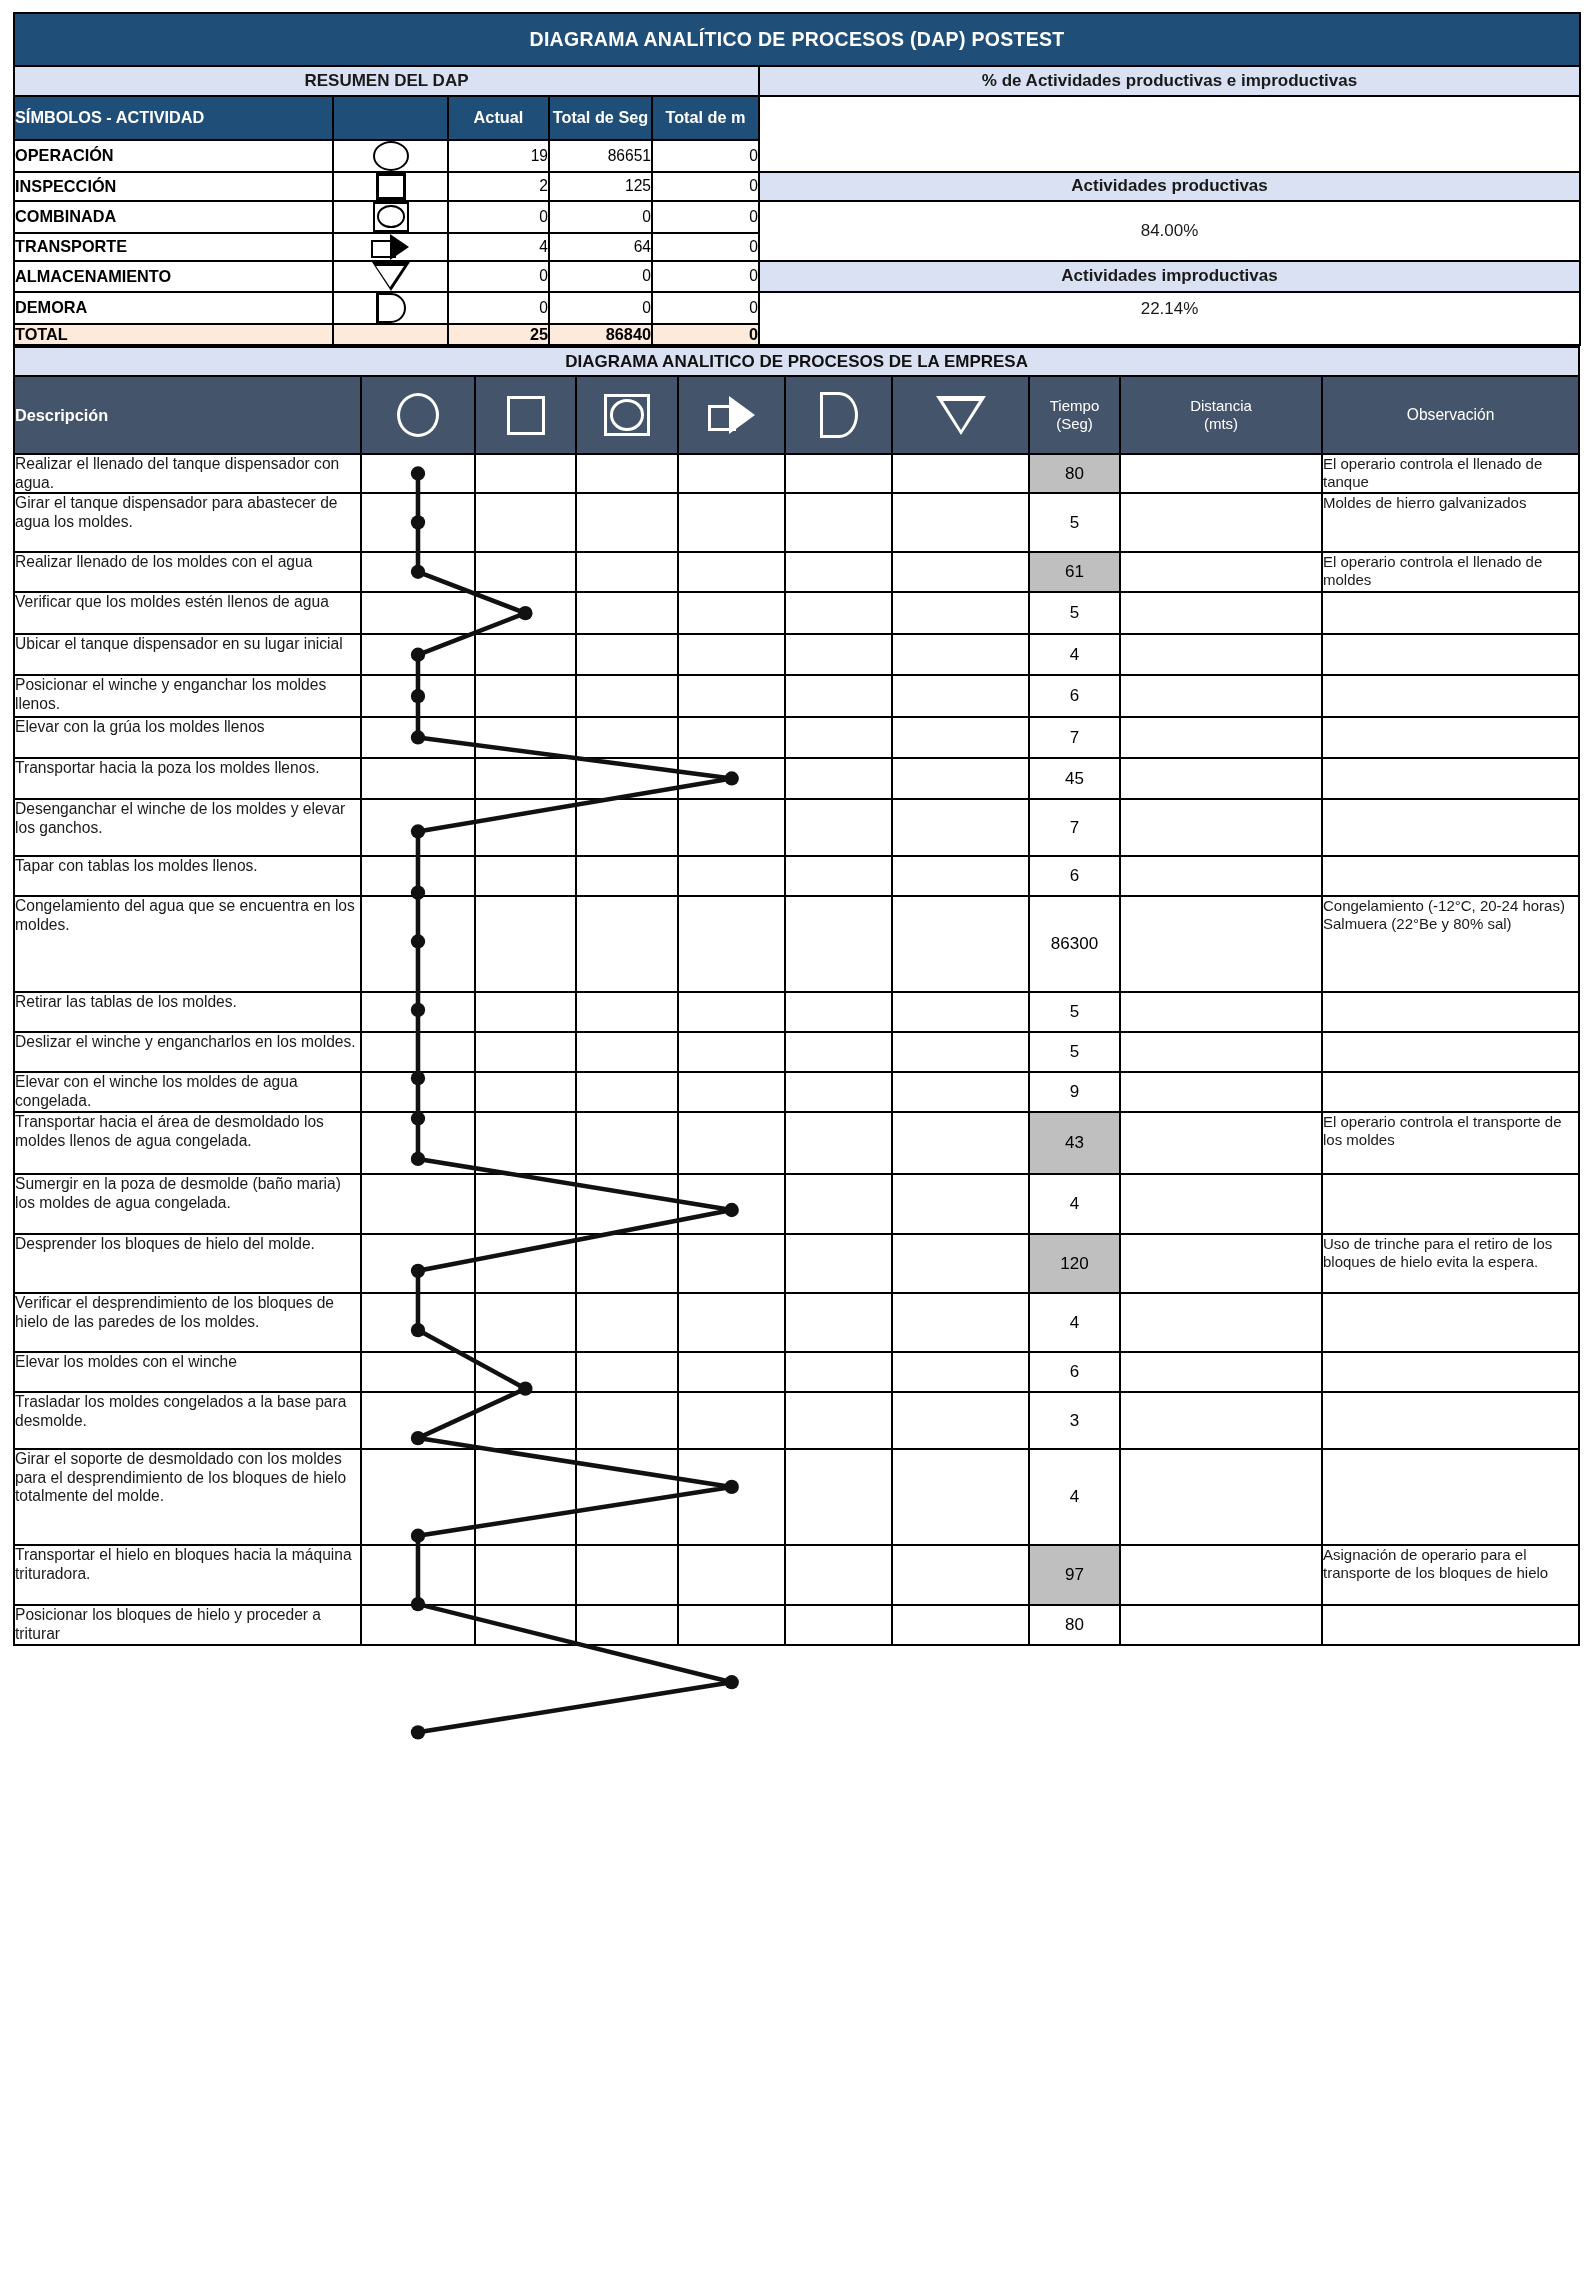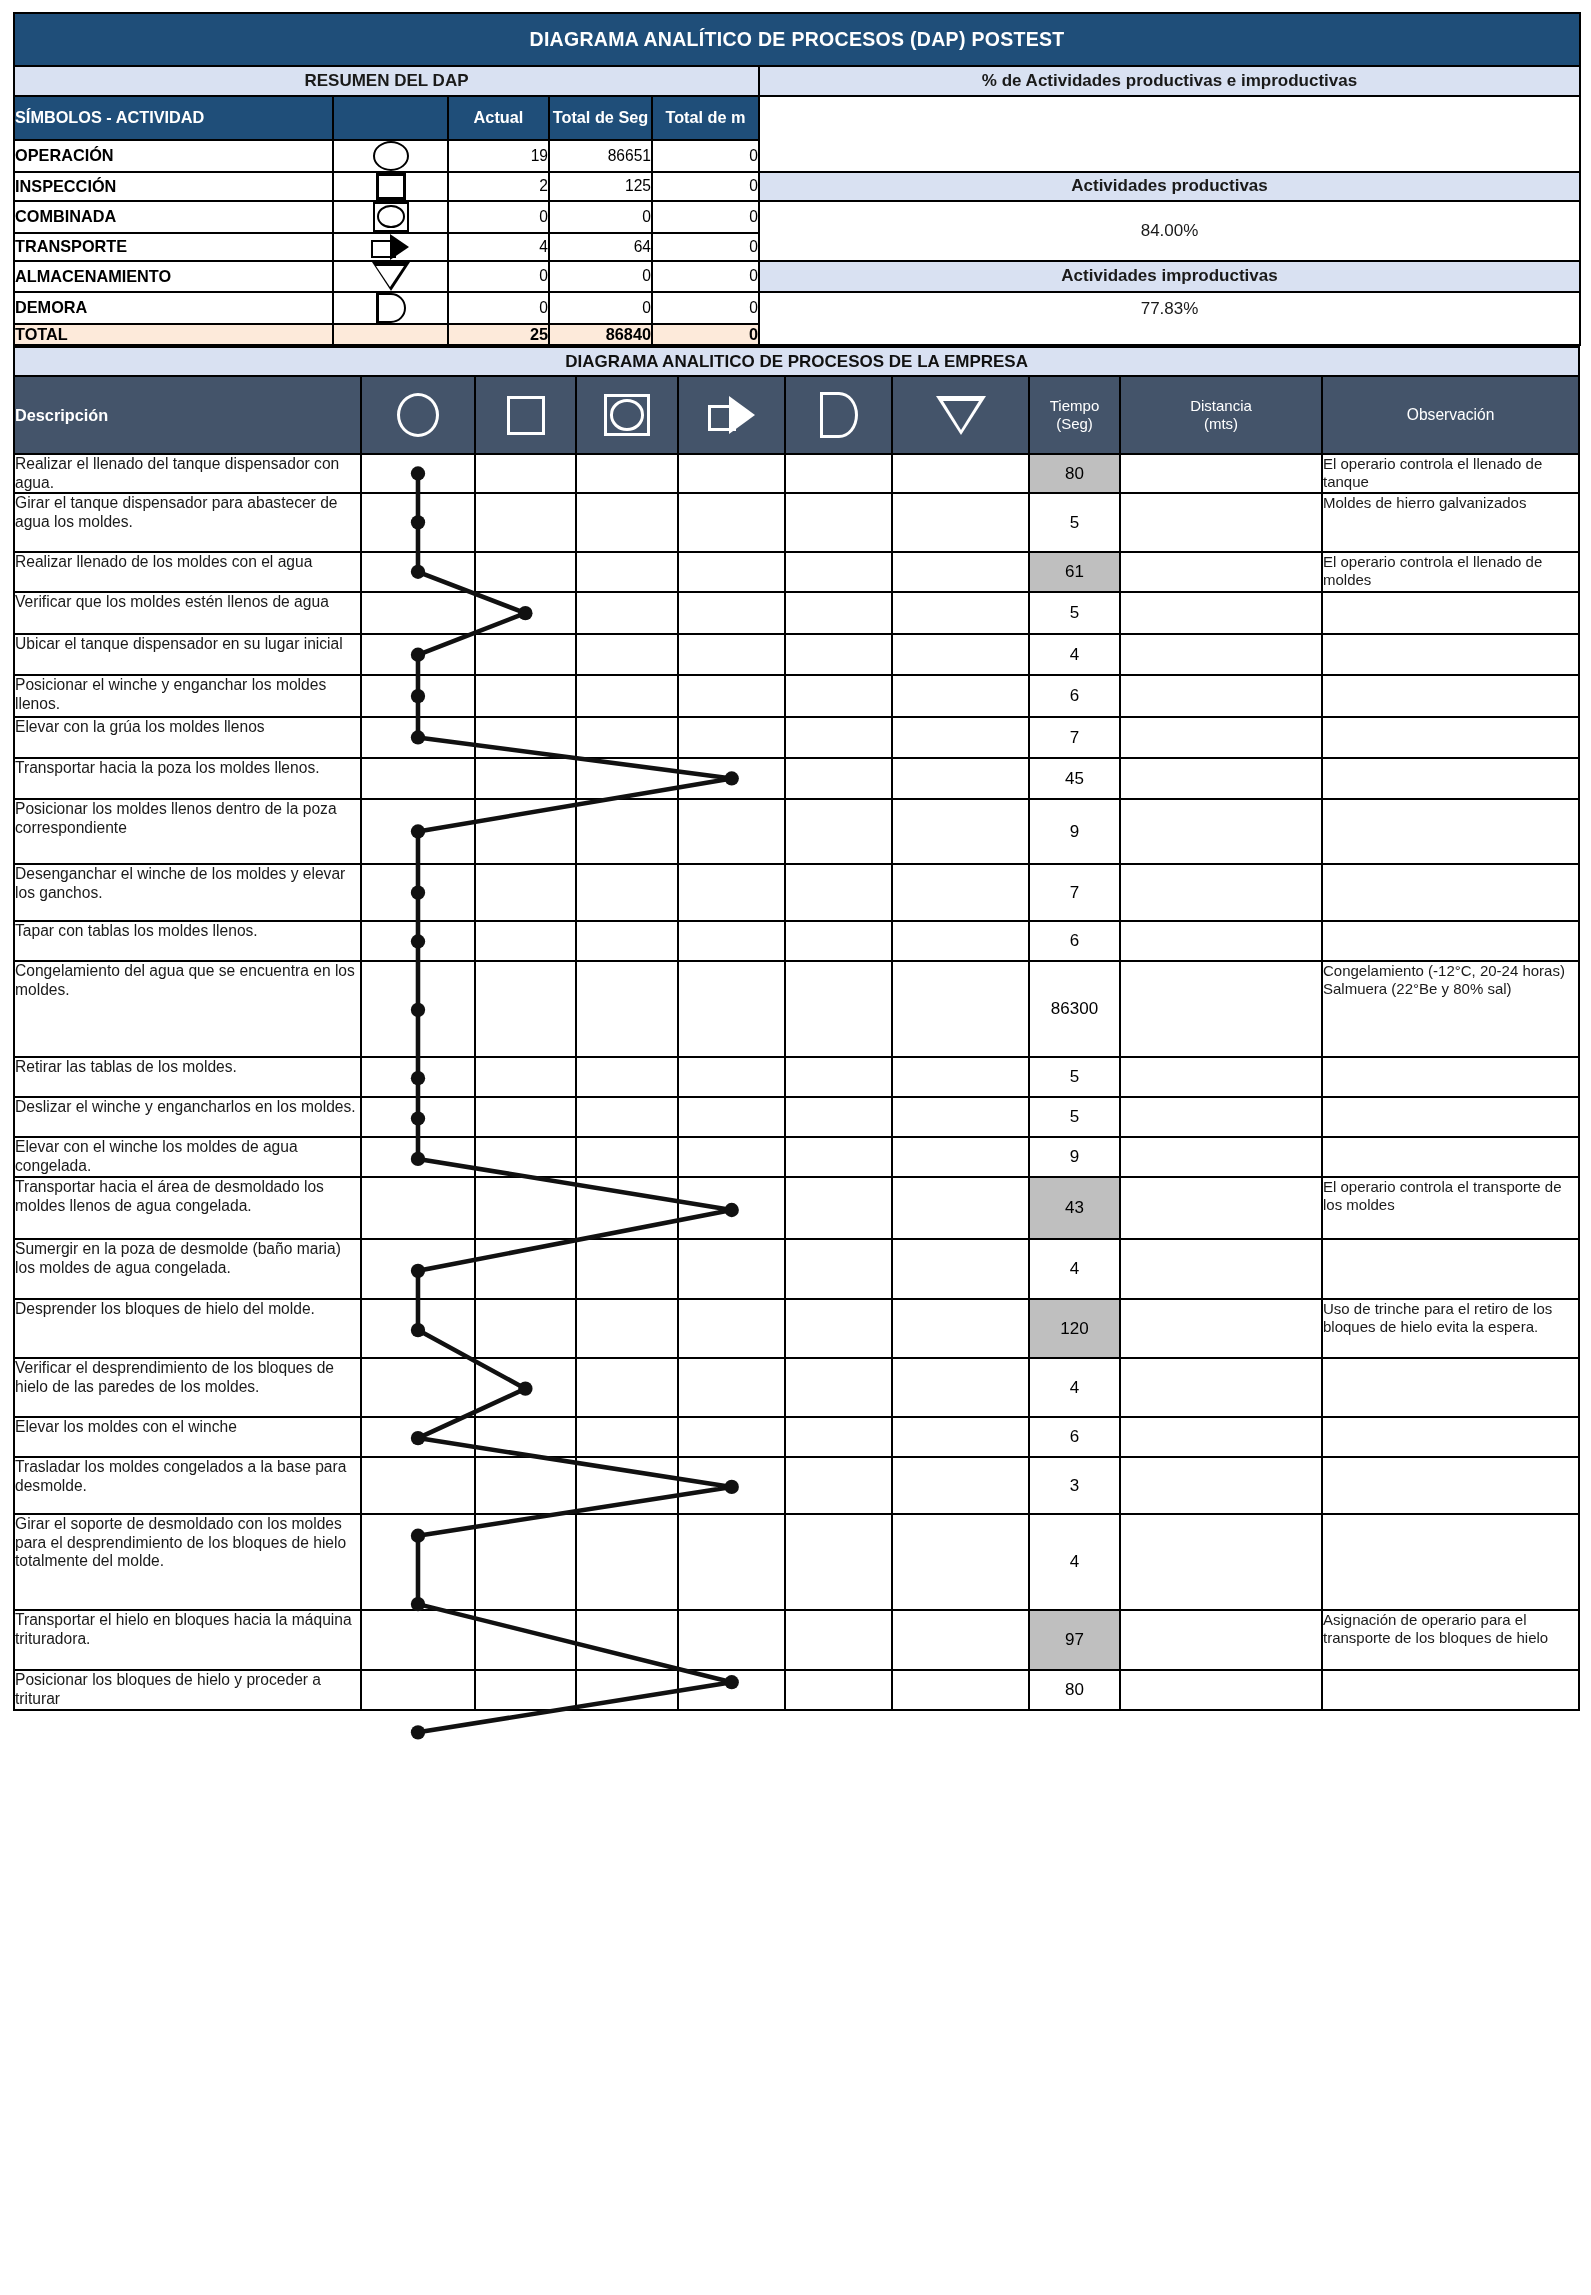--- a/index.html
+++ b/index.html
@@ -183,21 +183,21 @@
         <td class="pct-title">Actividades improductivas</td>
       </tr>
       <tr>
         <td class="sym-label">DEMORA</td>
         <td class="sym-cell">
             <div class="s-dly"></div>
           </td>
         <td class="num-cell">0</td>
         <td class="num-cell">0</td>
         <td class="num-right">0</td>
-        <td class="pct-value" rowspan="2" style="vertical-align:top;padding-top:6.5px">77.83%</td>
+        <td class="pct-value" rowspan="2" style="vertical-align:top;padding-top:6.5px">22.14%</td>
       </tr>
       <tr class="total-row">
         <td class="sym-label" style="background:#FDEADA">TOTAL</td>
         <td class="sym-cell"></td>
         <td class="num-cell" style="font-weight:bold">25</td>
         <td class="num-cell" style="font-weight:bold">86840</td>
         <td class="num-right" style="font-weight:bold">0</td>
       </tr>
     </tbody>
   </table>
@@ -338,32 +338,20 @@
         </tr>
         <tr style="height: 41px;">
           <td class="desc-cell">Transportar hacia la poza los moldes llenos.</td>
           <td class="sym-col"></td>
           <td class="sym-col"></td>
           <td class="sym-col"></td>
           <td class="sym-col"></td>
           <td class="sym-col"></td>
           <td class="sym-col"></td>
           <td class="time-cell">45</td>
-          <td class="dist-cell"></td>
-          <td class="obs-cell"></td>
-        </tr>
-        <tr style="height: 65px;">
-          <td class="desc-cell">Posicionar los moldes llenos dentro de la poza correspondiente</td>
-          <td class="sym-col"></td>
-          <td class="sym-col"></td>
-          <td class="sym-col"></td>
-          <td class="sym-col"></td>
-          <td class="sym-col"></td>
-          <td class="sym-col"></td>
-          <td class="time-cell">9</td>
           <td class="dist-cell"></td>
           <td class="obs-cell"></td>
         </tr>
         <tr style="height: 57px;">
           <td class="desc-cell">Desenganchar  el winche de los moldes y elevar los ganchos.</td>
           <td class="sym-col"></td>
           <td class="sym-col"></td>
           <td class="sym-col"></td>
           <td class="sym-col"></td>
           <td class="sym-col"></td>

